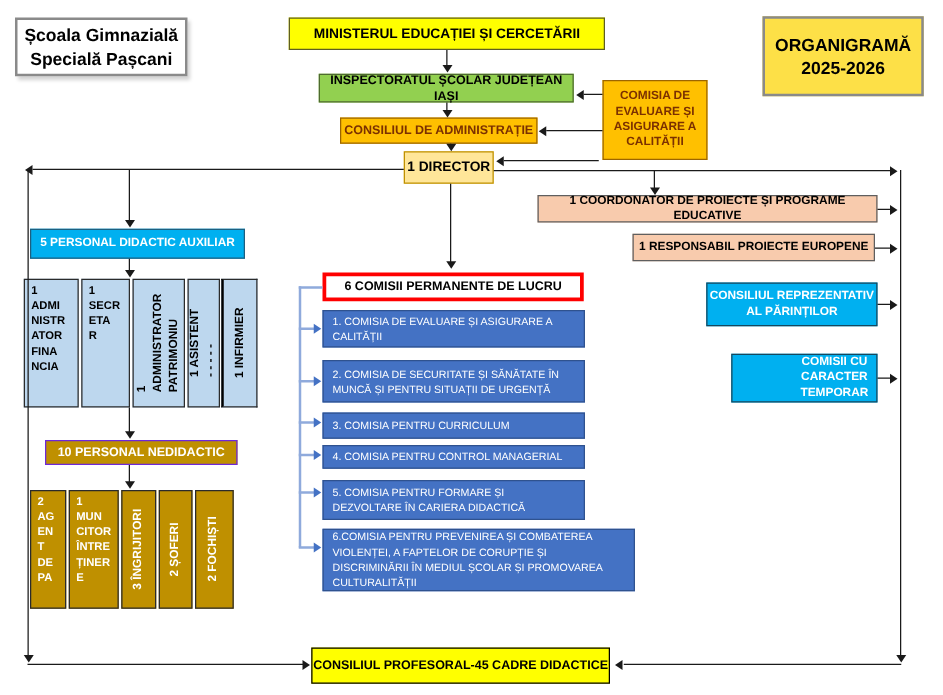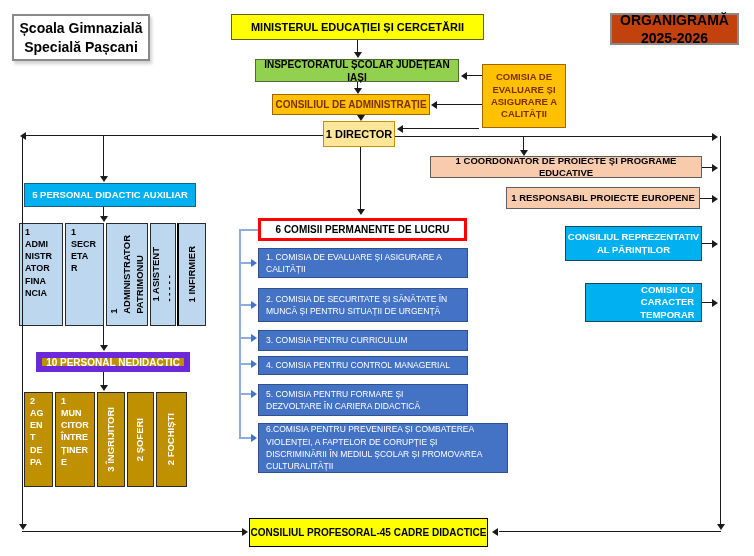--- a/index.html
+++ b/index.html
@@ -4,41 +4,41 @@
 <style>
   html,body{margin:0;padding:0;background:#fff;}
   #canvas{position:relative;width:754px;height:556px;background:#ffffff;
           font-family:"Liberation Sans",sans-serif;overflow:hidden;}
   .bx{position:absolute;box-sizing:border-box;display:flex;align-items:center;
       justify-content:center;text-align:center;font-weight:bold;line-height:1.3;}
   .school{left:12px;top:14px;width:138px;height:47px;background:#fff;border:2px solid #8a8a8a;
           box-shadow:2px 3px 3px rgba(0,0,0,.18);font-size:14px;color:#000;}
   .ministry{left:231px;top:14px;width:253px;height:26px;background:#FFFF00;border:1px solid #5f5f20;
             font-size:11px;color:#000;}
-  .organigram{left:610px;top:13px;width:129px;height:32px;background:#c2410c;border:2px solid #8a8a8a;
+  .organigram{left:610px;top:13px;width:129px;height:64px;background:#fde047;border:2px solid #8a8a8a;
               font-size:14px;color:#000;}
   .inspectorate{left:255px;top:59px;width:204px;height:23px;background:#92D050;border:1px solid #4e6b2f;
                 font-size:10px;color:#000;}
   .ceac{left:482px;top:64px;width:84px;height:64px;background:#FFC000;border:1px solid #9c6500;
         font-size:9.5px;color:#7b3000;padding:2px;}
   .admincouncil{left:272px;top:94px;width:158px;height:21px;background:#FFC000;border:1px solid #9c6500;
                 font-size:10px;color:#7b3000;}
   .director{left:323px;top:121px;width:72px;height:26px;background:#FFE699;border:1.5px solid #BF9000;
             font-size:11px;color:#000;}
   .coordinator{left:430px;top:156px;width:272px;height:22px;background:#F8CBAD;border:1px solid #5f5f5f;
                font-size:9.5px;color:#000;}
   .euprojects{left:506px;top:187px;width:194px;height:22px;background:#F8CBAD;border:1px solid #5f5f5f;
               font-size:9.5px;color:#000;}
   .parents{left:565px;top:226px;width:137px;height:35px;background:#00B0F0;border:1.5px solid #17475c;
            font-size:9.5px;color:#fff;}
   .temporary{left:585px;top:283px;width:117px;height:39px;background:#00B0F0;border:1.5px solid #17475c;
              font-size:9.5px;color:#fff;padding-left:48px;}
   .auxheader{left:24px;top:183px;width:172px;height:24px;background:#00B0F0;border:1.5px solid #1d5f80;
              font-size:9.5px;color:#fff;}
-  .nedidactic{left:36px;top:352px;width:154px;height:20px;background:#BF9000;border:6px solid #6d28d9;
+  .nedidactic{left:36px;top:352px;width:154px;height:20px;background:#BF9000;border:1px solid #6d28d9;
               font-size:10px;color:#fff;}
   .redbox{left:258px;top:218px;width:209px;height:23px;background:#fff;border:3px solid #FF0000;
           font-size:10px;color:#000;}
   .profcouncil{left:249px;top:518px;width:239px;height:29px;background:#FFFF00;border:1.5px solid #000;
                font-size:10px;color:#000;}
   .cbox{position:absolute;box-sizing:border-box;left:258px;width:210px;background:#4472C4;
         border:1px solid #2F528F;color:#fff;font-weight:normal;font-size:8.5px;line-height:1.45;
         padding:2px 7px;display:flex;align-items:center;text-align:left;}
   .cell{position:absolute;box-sizing:border-box;background:#BDD7EE;border:1px solid #2b2b2b;
         font-weight:bold;font-size:9px;color:#000;white-space:pre-line;line-height:1.35;

